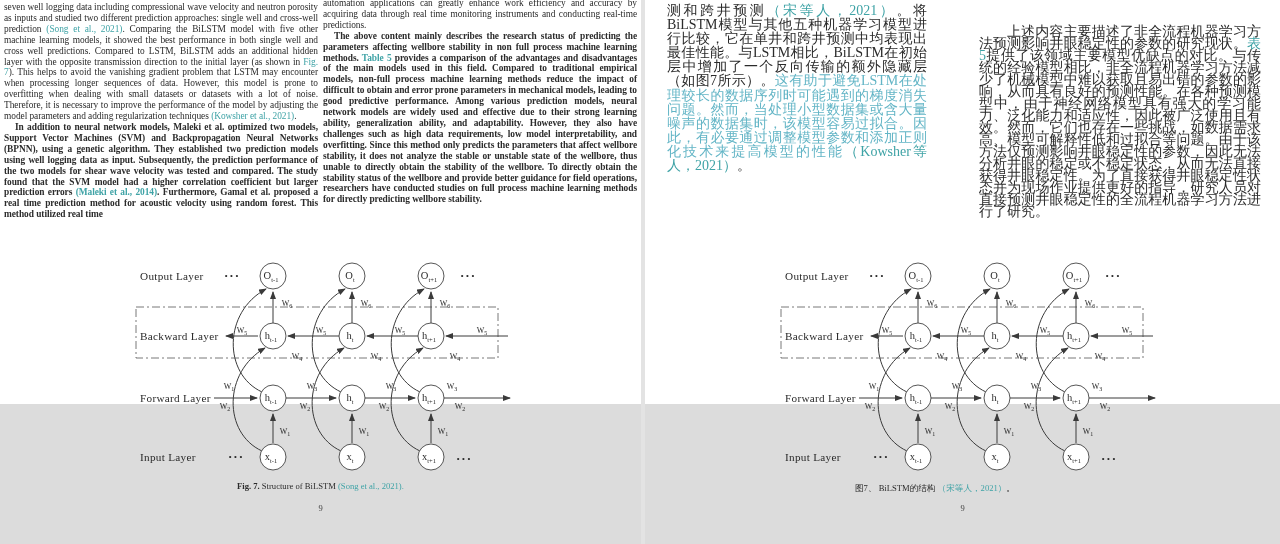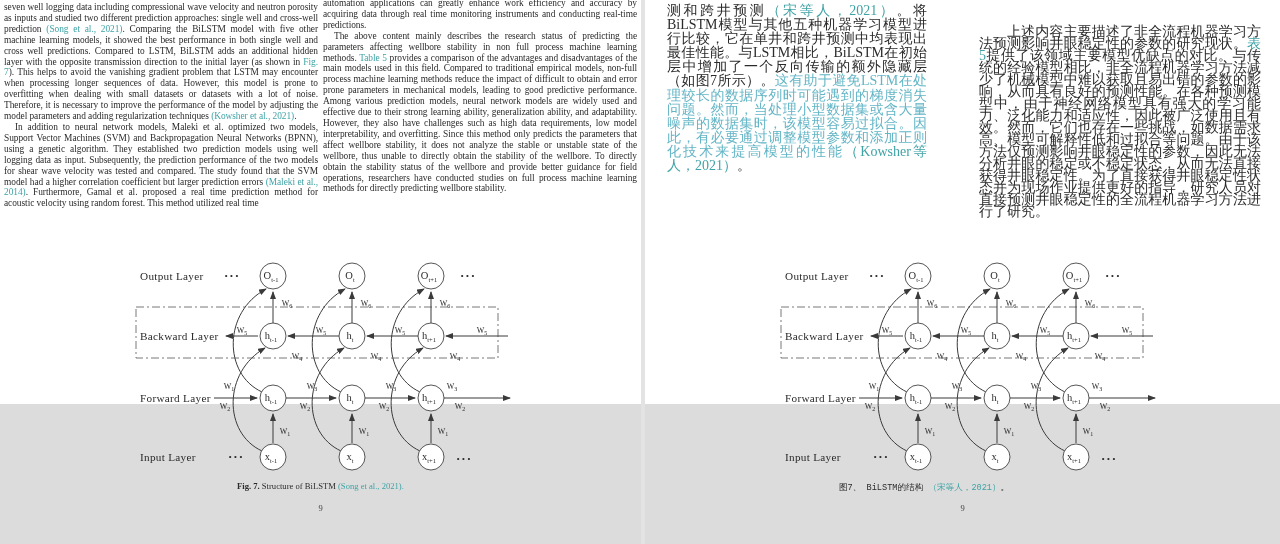--- a/index.html
+++ b/index.html
@@ -6,21 +6,21 @@
   body{width:1280px;height:544px;overflow:hidden;background:#dcdcdc;position:relative;
        font-family:"Liberation Serif","DejaVu Serif",serif;}
   .page{position:absolute;top:0;height:404px;background:#ffffff;}
   #pageL{left:0;width:641px;}
   #pageR{left:645px;width:635px;}
   .col{position:absolute;text-align:justify;color:#2b2b2b;}
   .en{font-size:9.4px;line-height:10.9px;letter-spacing:-0.05px;}
   .zh{font-size:14px;line-height:14.1px;}
   .zh2{line-height:12px;}
   .col p{margin:0;padding:0;}
-  .ind-en{text-indent:11px;}
+  .ind-en{text-indent:11px;font-weight:bold;}
   .ind-zh{text-indent:2em;}
   .gap-zh{margin-top:31px !important;}
   .seg-link{color:var(--link-color);}
   .seg-hl{color:var(--hl-color);}
   .seg-bold{font-weight:bold;}
   .caption{position:absolute;font-size:8.6px;line-height:10px;color:#2b2b2b;text-align:center;}
   .pagenum{position:absolute;left:0;width:100%;top:503px;text-align:center;
            font-size:8.5px;color:#444;}
   svg.fig{position:absolute;left:0;top:252px;}
   .seam{position:absolute;top:0;height:544px;width:4px;left:641px;background:#e3e3e3;}
@@ -205,15 +205,15 @@
       <text x="460" y="157" fill="#2a2a2a" text-anchor="middle" font-size="8" font-family="&quot;Liberation Serif&quot;,&quot;DejaVu Serif&quot;,serif"><tspan>W</tspan><tspan dy="1.8" font-size="6">2</tspan></text>
       <text x="140" y="28" fill="#2a2a2a" font-size="11.2" text-anchor="start" font-family="&quot;Liberation Serif&quot;,&quot;DejaVu Serif&quot;,serif" font-weight="normal" letter-spacing="0.3">Output Layer</text>
       <text x="140" y="88" fill="#2a2a2a" font-size="11.2" text-anchor="start" font-family="&quot;Liberation Serif&quot;,&quot;DejaVu Serif&quot;,serif" font-weight="normal" letter-spacing="0.3">Backward Layer</text>
       <text x="140" y="150" fill="#2a2a2a" font-size="11.2" text-anchor="start" font-family="&quot;Liberation Serif&quot;,&quot;DejaVu Serif&quot;,serif" font-weight="normal" letter-spacing="0.3">Forward Layer</text>
       <text x="140" y="209" fill="#2a2a2a" font-size="11.2" text-anchor="start" font-family="&quot;Liberation Serif&quot;,&quot;DejaVu Serif&quot;,serif" font-weight="normal" letter-spacing="0.3">Input Layer</text>
       <text x="232" y="28" fill="#2a2a2a" font-size="13" text-anchor="middle" font-family="&quot;Liberation Serif&quot;,&quot;DejaVu Serif&quot;,serif" font-weight="bold" letter-spacing="1">···</text>
       <text x="468" y="28" fill="#2a2a2a" font-size="13" text-anchor="middle" font-family="&quot;Liberation Serif&quot;,&quot;DejaVu Serif&quot;,serif" font-weight="bold" letter-spacing="1">···</text>
       <text x="236" y="209" fill="#2a2a2a" font-size="13" text-anchor="middle" font-family="&quot;Liberation Serif&quot;,&quot;DejaVu Serif&quot;,serif" font-weight="bold" letter-spacing="1">···</text>
       <text x="464" y="211" fill="#2a2a2a" font-size="13" text-anchor="middle" font-family="&quot;Liberation Serif&quot;,&quot;DejaVu Serif&quot;,serif" font-weight="bold" letter-spacing="1">···</text>
     </svg>
-  <div class="caption" style="left:194px;top:483px;font-family:Liberation Mono, monospace;"><span>图7、 </span><span>BiLSTM的结构 </span><span class="seg-link">（宋等人，2021）</span><span>。</span></div>
+  <div class="caption" style="left:210px;top:483px;"><span>图7、 </span><span>BiLSTM的结构 </span><span class="seg-link">（宋等人，2021）</span><span>。</span></div>
   <div class="pagenum">9</div>
 </div>
 
 </body></html>

